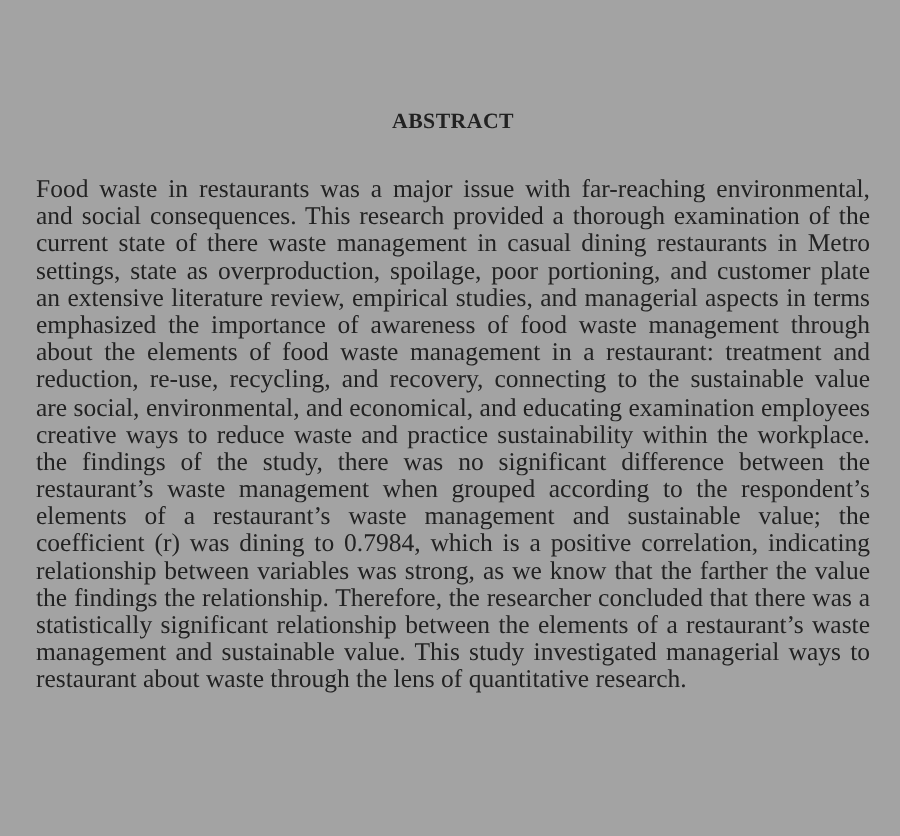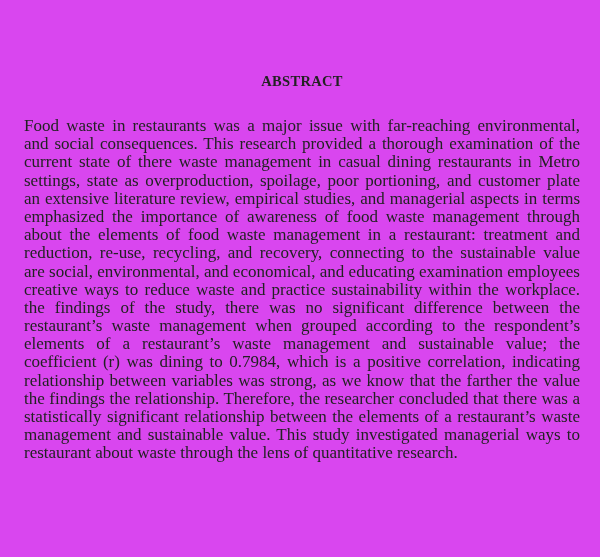--- a/index.html
+++ b/index.html
@@ -41,21 +41,21 @@
     text-align-last: justify;
     white-space: normal;
   }
   .line:last-child {
     text-align-last: left;
   }
 </style>
 </head>
 <body>
 
-<div class="page" style="background: #d946ef; color: rgb(34, 34, 34);">
+<div class="page" style="background: #a3a3a3; color: rgb(34, 34, 34);">
   <div class="heading">ABSTRACT</div>
   <div class="body-text">
       <div class="line">Food waste in restaurants was a major issue with far-reaching environmental, economic,</div>
       <div class="line">and social consequences. This research provided a thorough examination of the then-</div>
       <div class="line">current state of there waste management in casual dining restaurants in Metro Manila, with</div>
       <div class="line">settings, state as overproduction, spoilage, poor portioning, and customer plate waste, using</div>
       <div class="line">an extensive literature review, empirical studies, and managerial aspects in terms of</div>
       <div class="line">emphasized the importance of awareness of food waste management through gathering data</div>
       <div class="line">about the elements of food waste management in a restaurant: treatment and disposal,</div>
       <div class="line">reduction, re-use, recycling, and recovery, connecting to the sustainable value forms, which</div>

